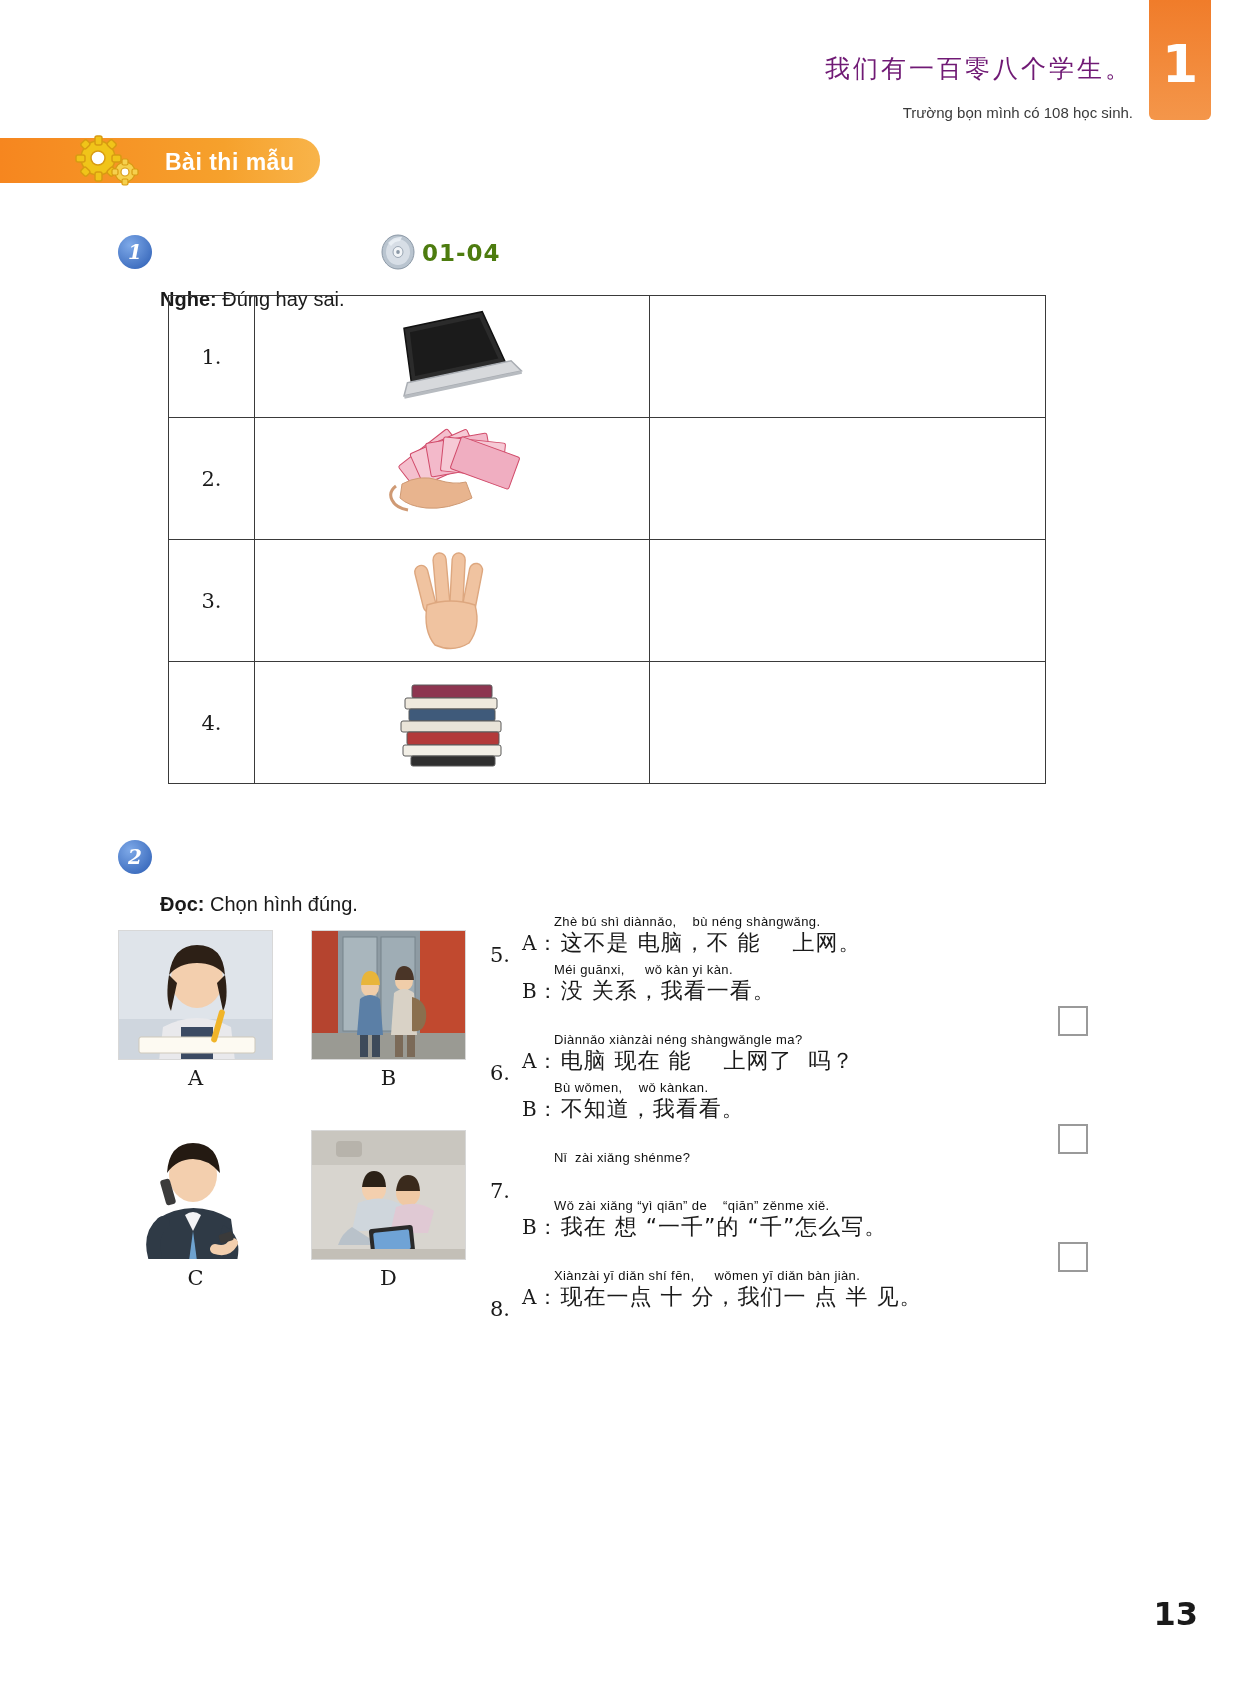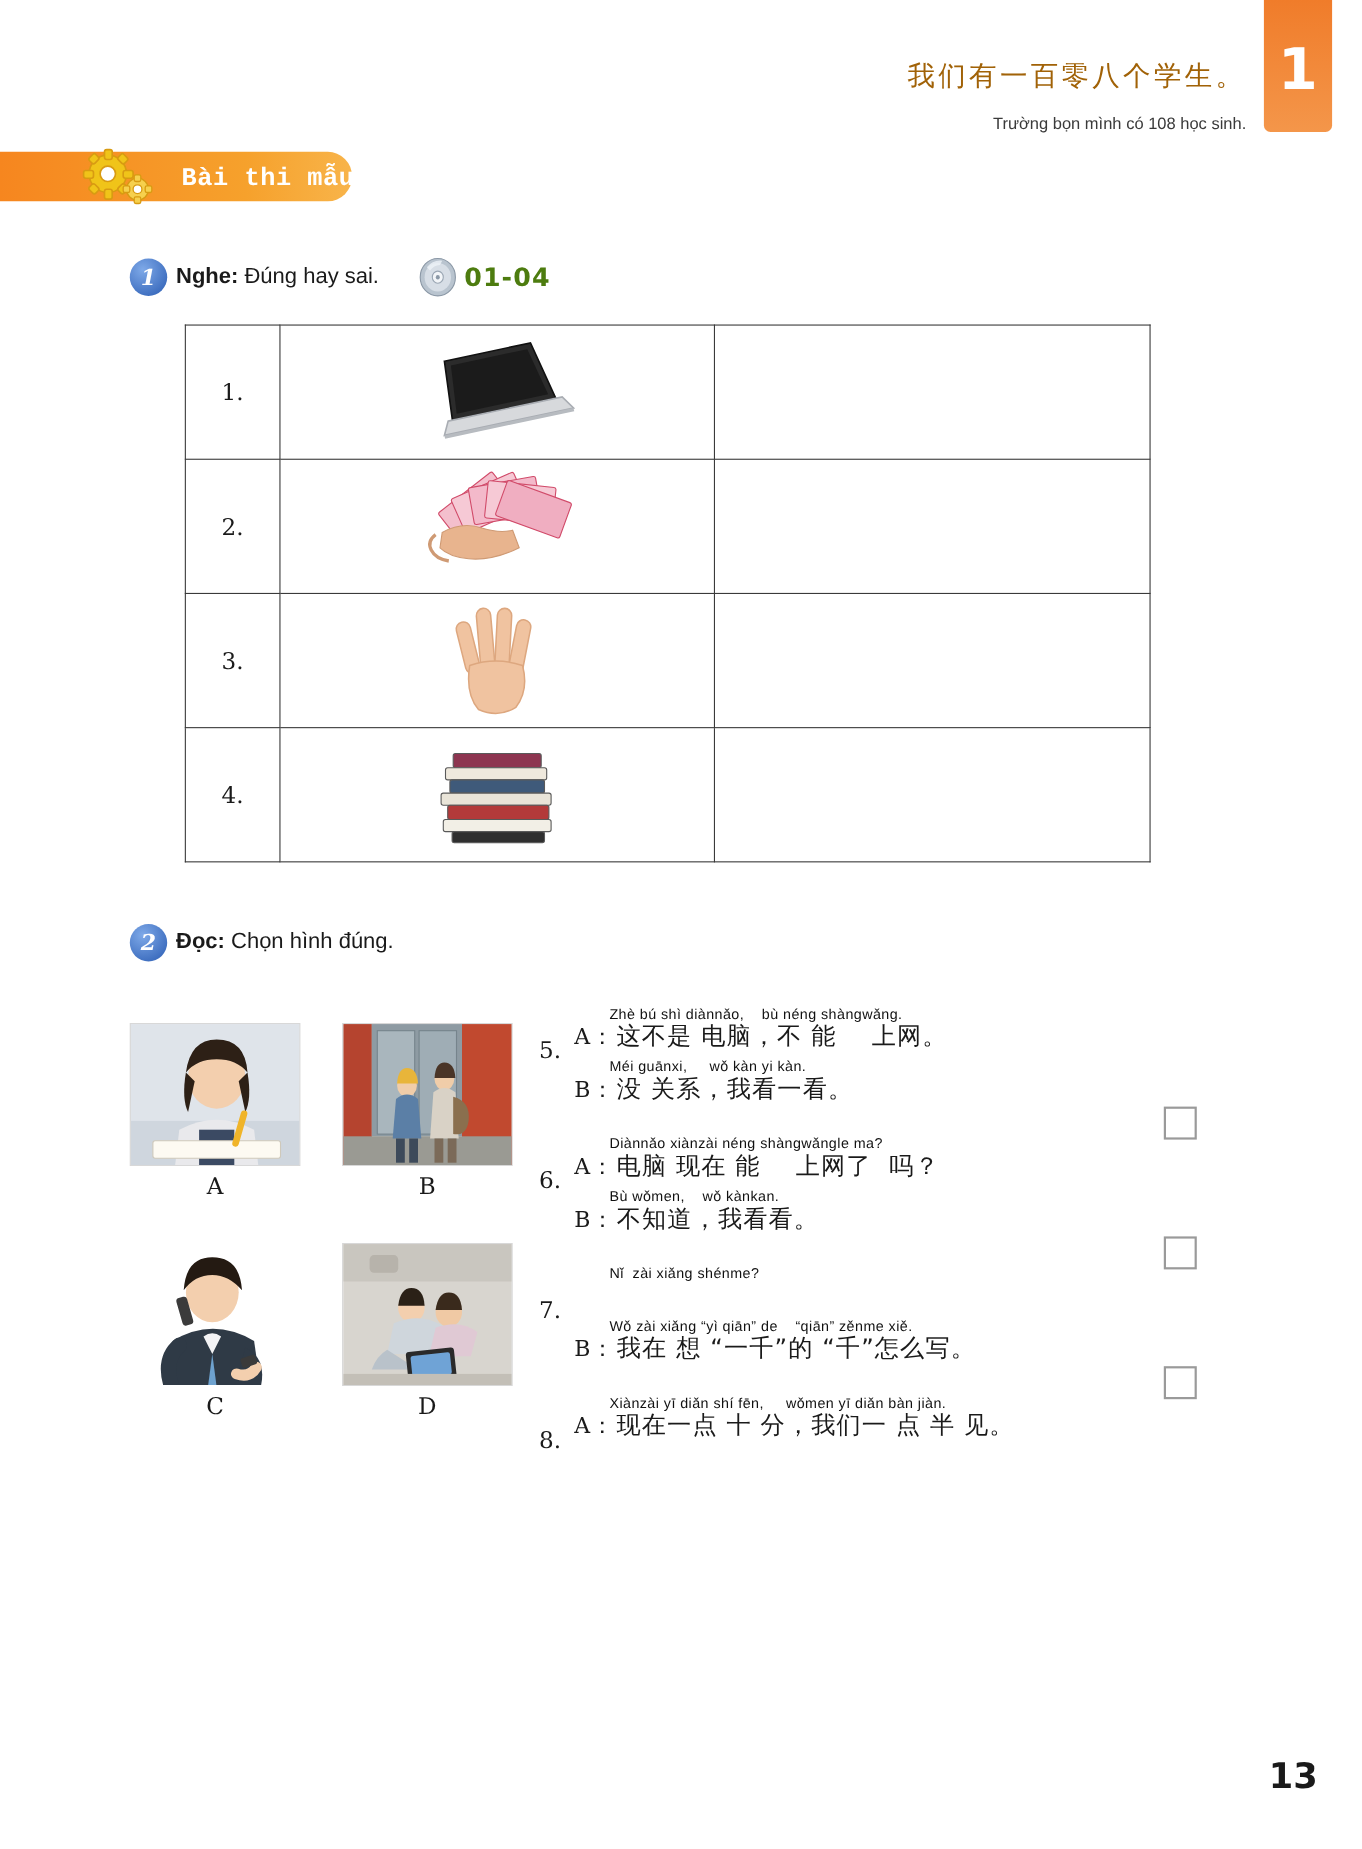--- a/index.html
+++ b/index.html
@@ -36,21 +36,21 @@
     line-height: 1;
   }
 
   .header-cn {
     position: absolute;
     top: 52px;
     right: 105px;
     font-family: "DejaVu Sans", sans-serif;
     font-size: 25px;
     letter-spacing: 3px;
-    color: #a16207;
+    color: #701a75;
     text-align: center;
   }
   .header-vi {
     position: absolute;
     top: 104px;
     right: 105px;
     font-size: 15px;
     color: #3a3a3a;
   }
 
@@ -65,21 +65,20 @@
     border-radius: 0 22px 22px 0;
   }
   .ribbon-label {
     position: absolute;
     left: 165px;
     top: 149px;
     font-size: 23px;
     font-weight: bold;
     color: #ffffff;
     letter-spacing: .5px;
-    font-family: Liberation Mono, monospace;
   }
   .gears { position: absolute; left: 68px; top: 128px; width: 80px; height: 60px; }
 
   
   .task-badge {
     position: absolute;
     width: 34px; height: 34px;
     border-radius: 50%;
     background: radial-gradient(circle at 35% 30%, #7ea9e8, #3f6fc0 75%);
     color: #fff;
@@ -90,20 +89,21 @@
     text-align: center;
     line-height: 34px;
   }
   #badge1 { left: 118px; top: 235px; }
   #badge2 { left: 118px; top: 840px; }
 
   .task-title {
     position: absolute;
     font-size: 20px;
     color: #1a1a1a;
+    margin-top: 48px;
   }
   .task-title b { font-weight: bold; }
   #task1-title { left: 160px; top: 240px; }
   #task2-title { left: 160px; top: 845px; }
 
   .cd-icon { position: absolute; left: 378px; top: 232px; width: 40px; height: 40px; }
   .track-no {
     position: absolute;
     left: 422px; top: 240px;
     font-size: 23px;

